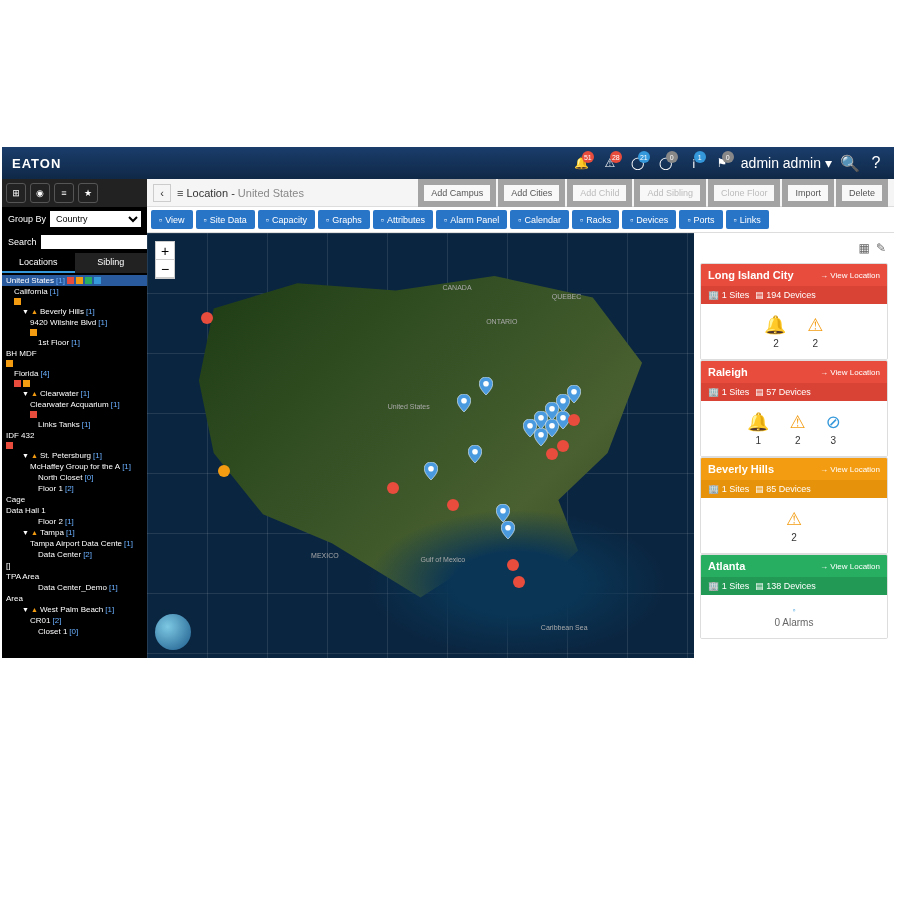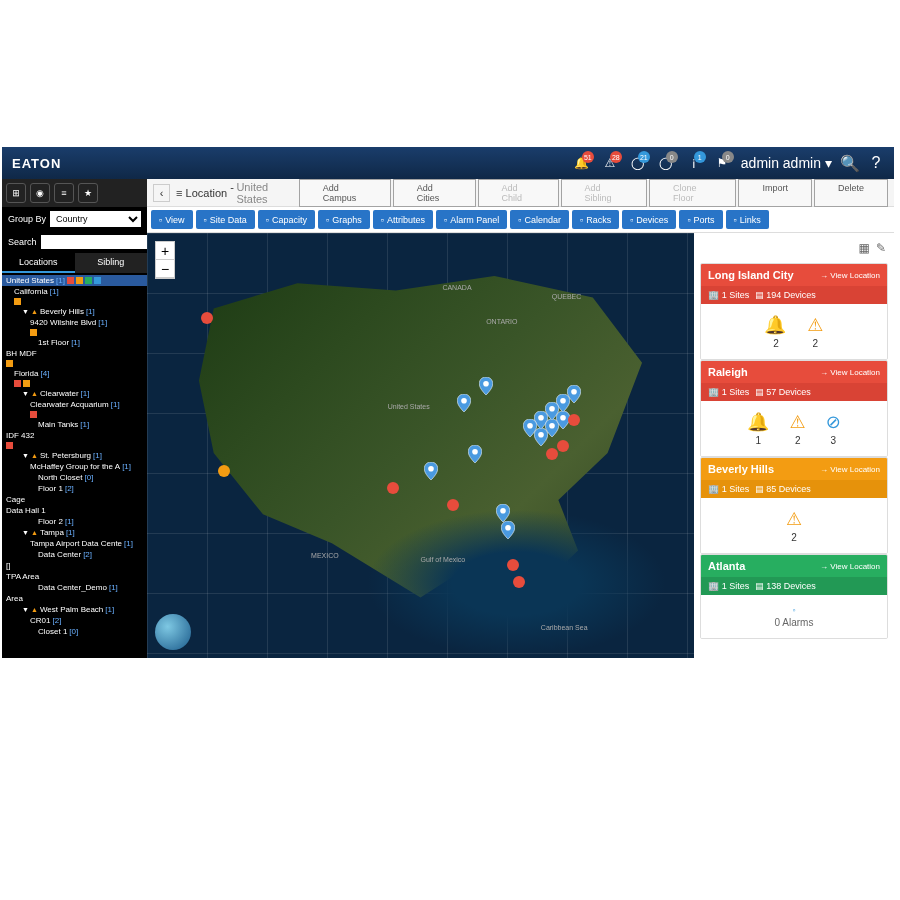--- a/index.html
+++ b/index.html
@@ -30,21 +30,21 @@
 .tree-item.sel{background:#2a5a9e}
 .tree-item .cnt{color:#6ab0ff}
 .ind-0{padding-left:4px}.ind-1{padding-left:12px}.ind-2{padding-left:20px}.ind-3{padding-left:28px}.ind-4{padding-left:36px}.ind-5{}
 .sq{width:7px;height:7px;display:inline-block}
 .sq.r{background:#e74c3c}.sq.y{background:#f39c12}.sq.g{background:#27ae60}.sq.b{background:#3498db}
 .tri{font-size:7px}
 .main{flex:1;display:flex;flex-direction:column;background:#fff}
 .crumb{height:28px;background:#f5f5f5;border-bottom:1px solid #ddd;display:flex;align-items:center;padding:0 6px;font-size:11px;color:#333}
 .crumb .back{width:18px;height:18px;border:1px solid #ccc;display:flex;align-items:center;justify-content:center;margin-right:6px;cursor:pointer}
 .crumb .actions{margin-left:auto;display:flex;gap:2px}
-.crumb .act{padding:3px 23px;font-size:9px;background:#f8f8f8;border:1px solid #a3a3a3;cursor:pointer;color:#555}
+.crumb .act{padding:3px 7px;font-size:9px;background:#f8f8f8;border:6px solid #a3a3a3;cursor:pointer;color:#555}
 .crumb .act.dis{color:#bbb}
 .toolbar{height:26px;background:#fff;display:flex;padding:3px 4px;gap:3px;border-bottom:1px solid #ddd}
 .tbtn{background:#2874c7;color:#fff;padding:3px 8px;font-size:9px;display:flex;align-items:center;gap:3px;cursor:pointer;border-radius:2px}
 .content{flex:1;display:flex;overflow:hidden}
 .map{flex:1;position:relative;background:#0a2540;overflow:hidden}
 .map-zoom{position:absolute;top:8px;left:8px;background:#fff;width:20px;display:flex;flex-direction:column;border:1px solid #ccc;z-index:5}
 .map-zoom div{height:18px;display:flex;align-items:center;justify-content:center;font-size:14px;cursor:pointer;border-bottom:1px solid #ccc}
 .map-globe{position:absolute;bottom:8px;left:8px;width:36px;height:36px;background:radial-gradient(circle at 35% 35%,#7ec8e3,#1a5a8a);border-radius:50%;z-index:5}
 .map-canvas{position:absolute;inset:0}
 .grid{position:absolute;inset:0;background-image:linear-gradient(rgba(255,255,255,.1) 1px,transparent 1px),linear-gradient(90deg,rgba(255,255,255,.1) 1px,transparent 1px);background-size:60px 60px}
@@ -188,21 +188,21 @@
               <span class="cnt">[1]</span>
             </div>
             <div class="tree-item ind-3">
               <span>Clearwater Acquarium</span>
               <span class="cnt">[1]</span>
             </div>
             <div class="tree-item ind-3">
               <span class="sq r"></span>
             </div>
             <div class="tree-item ind-4">
-              <span>Main Tanks</span>
+              <span>Links Tanks</span>
               <span class="cnt">[1]</span>
             </div>
             <div class="tree-item ind-5">
               <span>IDF 432</span>
             </div>
             <div class="tree-item ind-5">
               <span class="sq r"></span>
             </div>
             <div class="tree-item ind-2">
               <span class="tri">▼</span>

